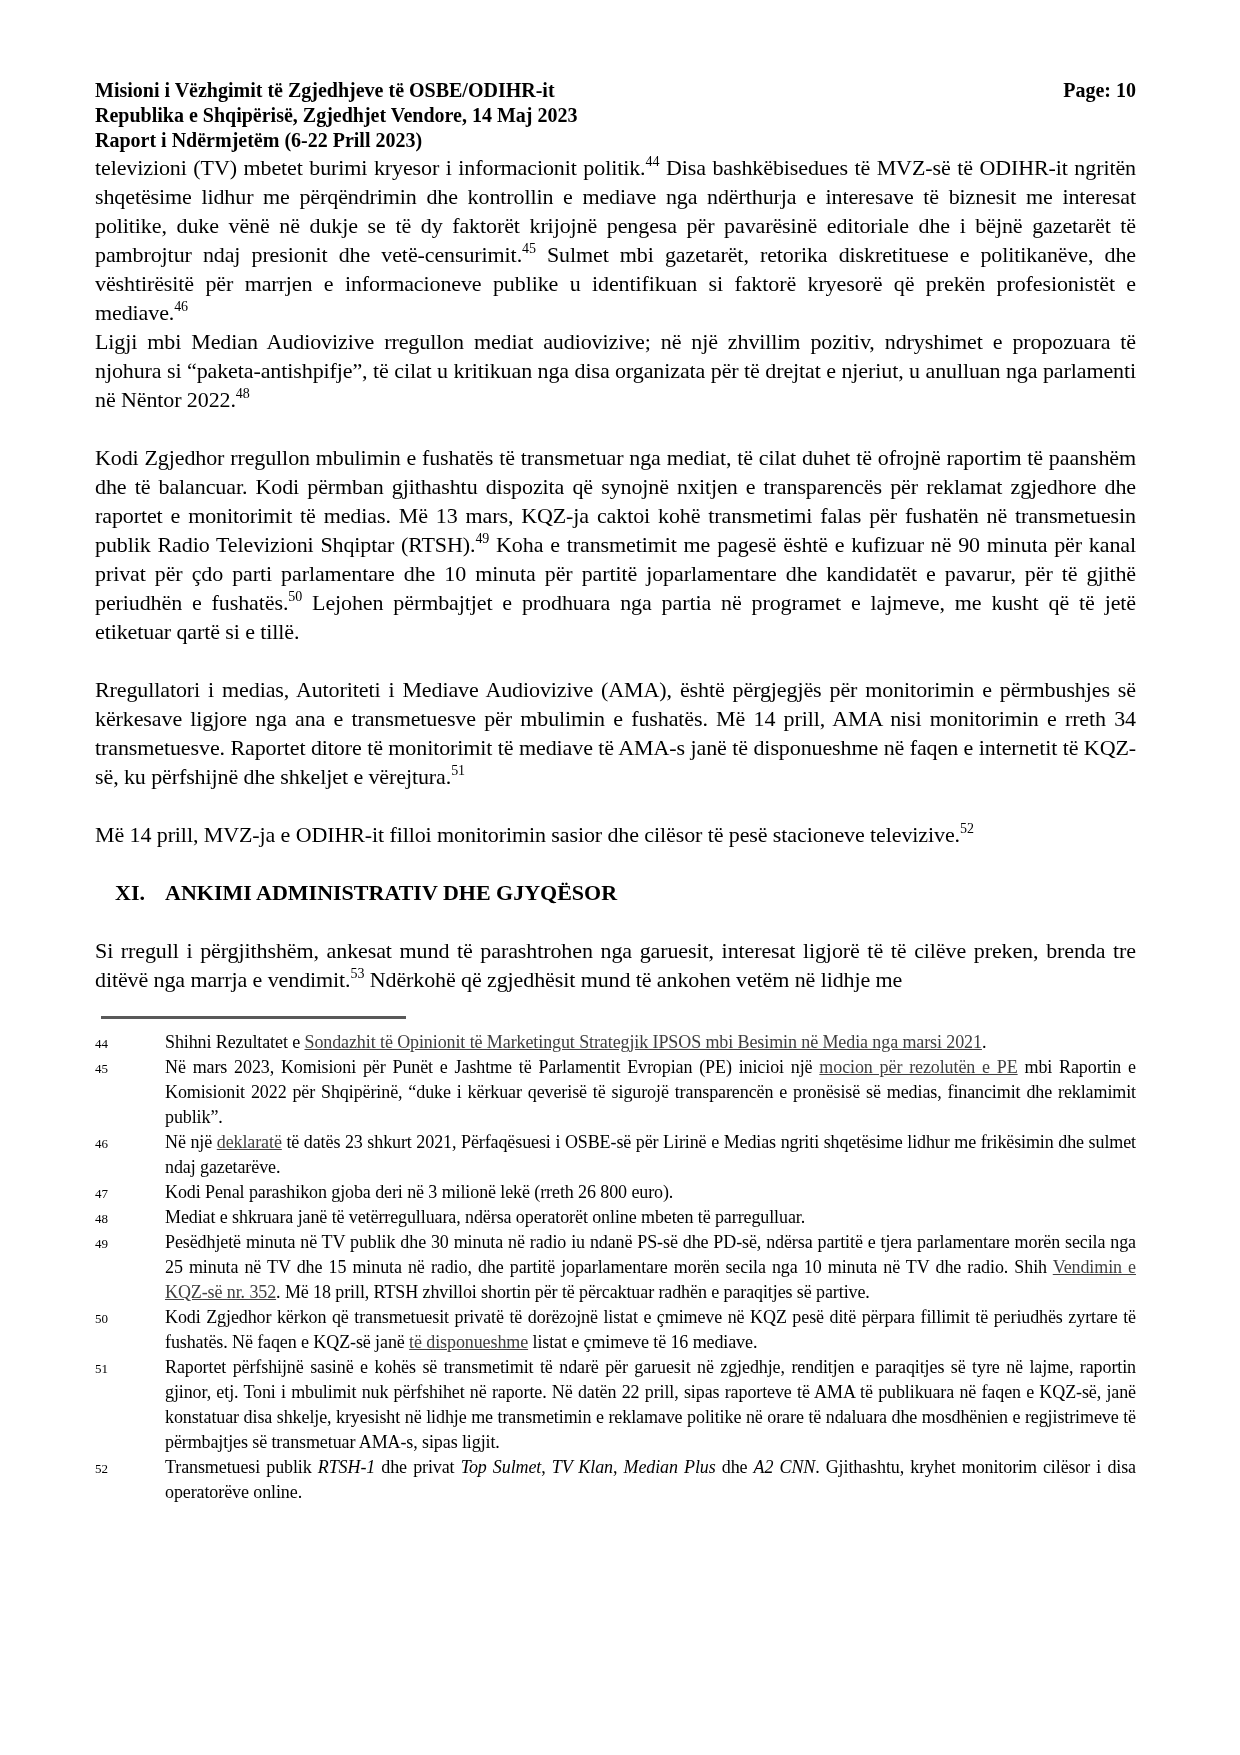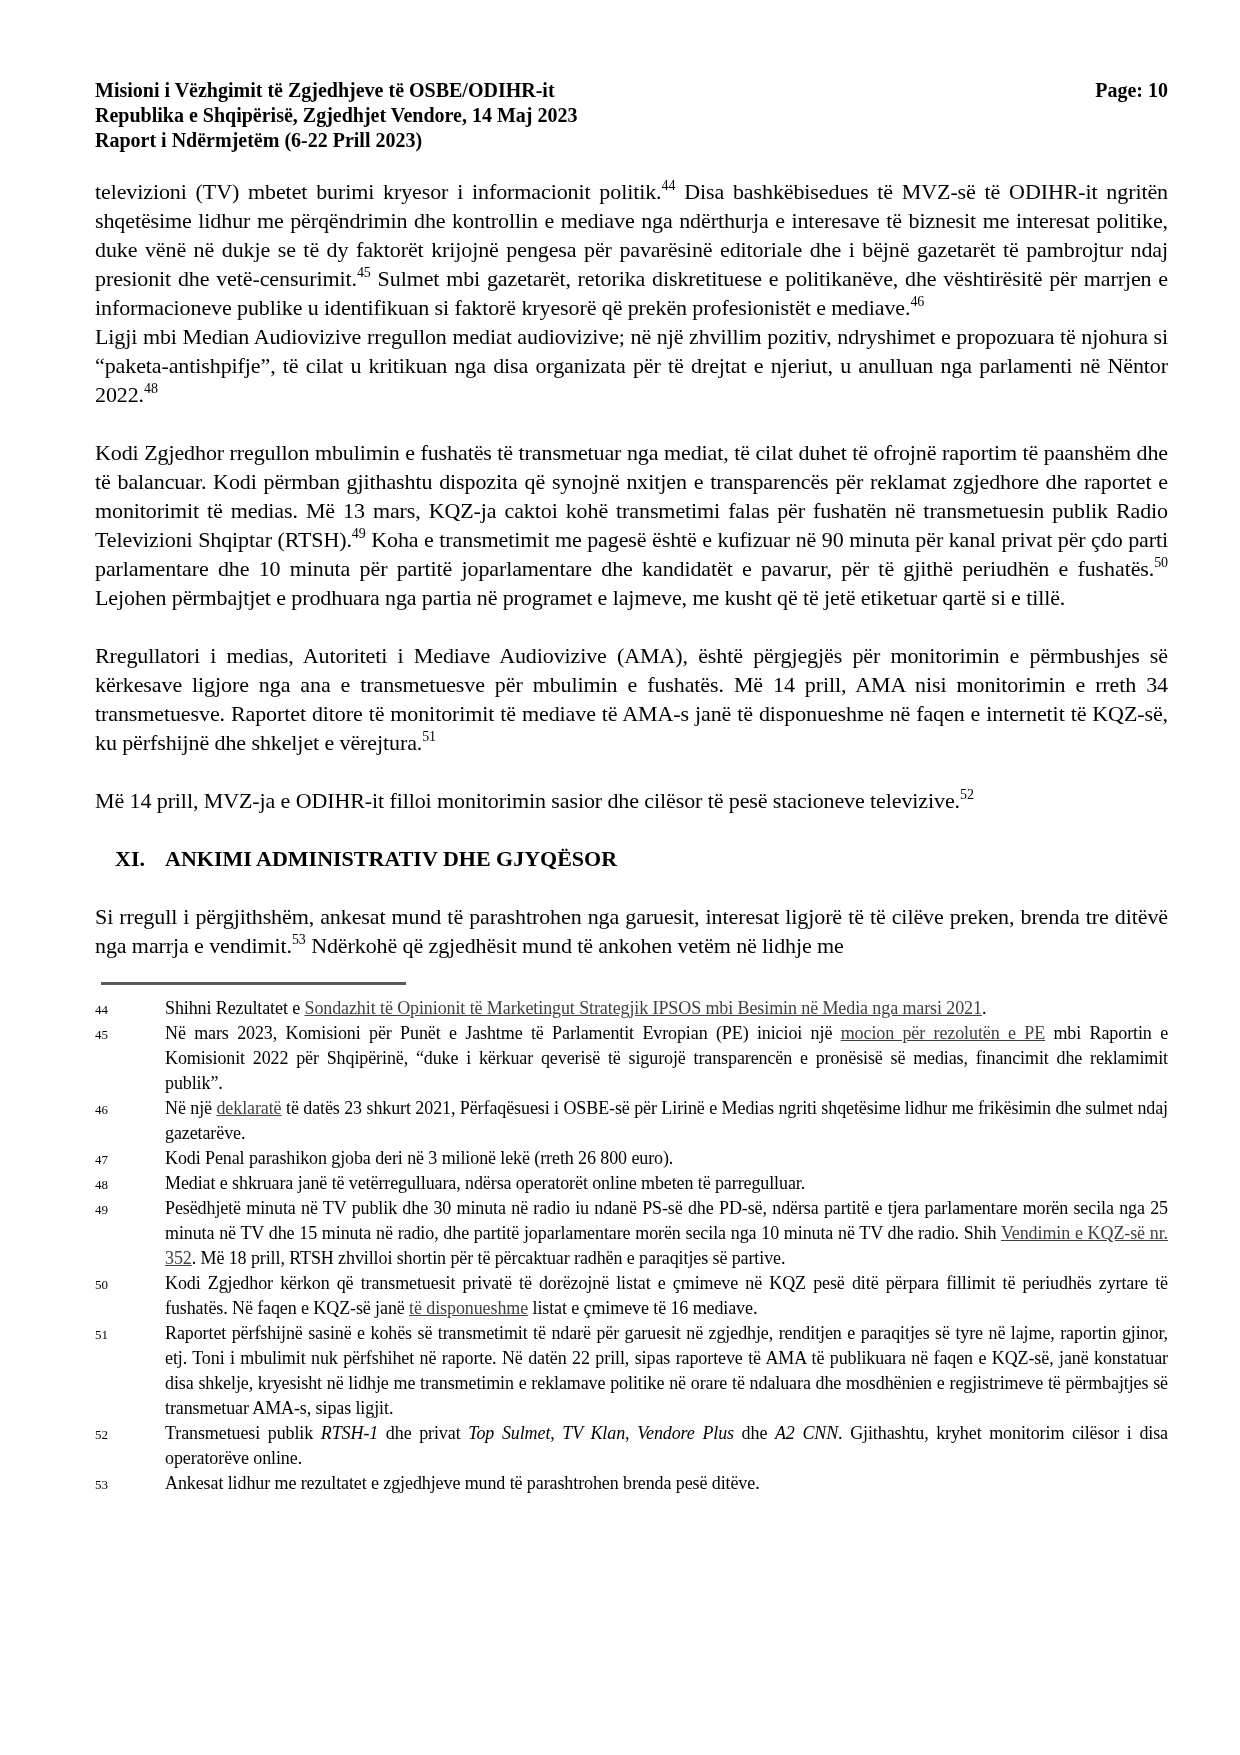--- a/index.html
+++ b/index.html
@@ -1,27 +1,27 @@
 <!DOCTYPE html>
 <html lang="sq"><head>
 <meta charset="utf-8">
 <style>
   html, body { margin: 0; padding: 0; background: #ffffff; }
   .page {
     width: 1240px; height: 1508px; box-sizing: border-box;
     margin: 0; background: #ffffff; color: #000000;
     font-family: "Liberation Serif", "DejaVu Serif", serif;
-    padding: 78px 72px 0 95px;
+    padding: 78px 104px 0 95px;
     overflow: hidden; position: relative;
   }
   
   .hdr { font-weight: bold; font-size: 20px; line-height: 25px; }
   .hdr-row1 { display: flex; justify-content: space-between; }
   
-  main { display: block; margin-top: 24px; }
+  main { display: block; margin-top: 0; }
   .para {
     font-size: 22px; line-height: 29px; text-align: justify;
     margin: 29px 0 0 0; letter-spacing: -0.1px;
   }
   .para.first { margin-top: 0; }
   .para.tight { margin-top: 0; }
   sup.fnref { font-size: 14px; line-height: 0; position: relative; top: -1px; vertical-align: super; }
   .heading {
     font-size: 22px; line-height: 29px; font-weight: bold;
     margin-top: 29px; display: flex; text-align: center;
@@ -95,20 +95,20 @@
       <div class="fn">
         <span class="fn-num">50</span>
         <div class="fn-text">Kodi Zgjedhor kërkon që transmetuesit privatë të dorëzojnë listat e çmimeve në KQZ pesë ditë përpara fillimit të periudhës zyrtare të fushatës. Në faqen e KQZ-së janë <a class="link">të disponueshme</a> listat e çmimeve të 16 mediave.</div>
       </div>
       <div class="fn">
         <span class="fn-num">51</span>
         <div class="fn-text">Raportet përfshijnë sasinë e kohës së transmetimit të ndarë për garuesit në zgjedhje, renditjen e paraqitjes së tyre në lajme, raportin gjinor, etj. Toni i mbulimit nuk përfshihet në raporte. Në datën 22 prill, sipas raporteve të AMA të publikuara në faqen e KQZ-së, janë konstatuar disa shkelje, kryesisht në lidhje me transmetimin e reklamave politike në orare të ndaluara dhe mosdhënien e regjistrimeve të përmbajtjes së transmetuar AMA-s, sipas ligjit.</div>
       </div>
       <div class="fn">
         <span class="fn-num">52</span>
-        <div class="fn-text">Transmetuesi publik <em>RTSH-1</em> dhe privat <em>Top Sulmet</em>, <em>TV Klan</em>, <em>Vendore Plus</em> dhe <em>A2 CNN</em>. Gjithashtu, kryhet monitorim cilësor i disa operatorëve online.</div>
+        <div class="fn-text">Transmetuesi publik <em>RTSH-1</em> dhe privat <em>Top Sulmet</em>, <em>TV Klan</em>, <em>Median Plus</em> dhe <em>A2 CNN</em>. Gjithashtu, kryhet monitorim cilësor i disa operatorëve online.</div>
       </div>
       <div class="fn">
         <span class="fn-num">53</span>
         <div class="fn-text">Ankesat lidhur me rezultatet e zgjedhjeve mund të parashtrohen brenda pesë ditëve.</div>
       </div>
     </section>
 </div>
 
 </body></html>

